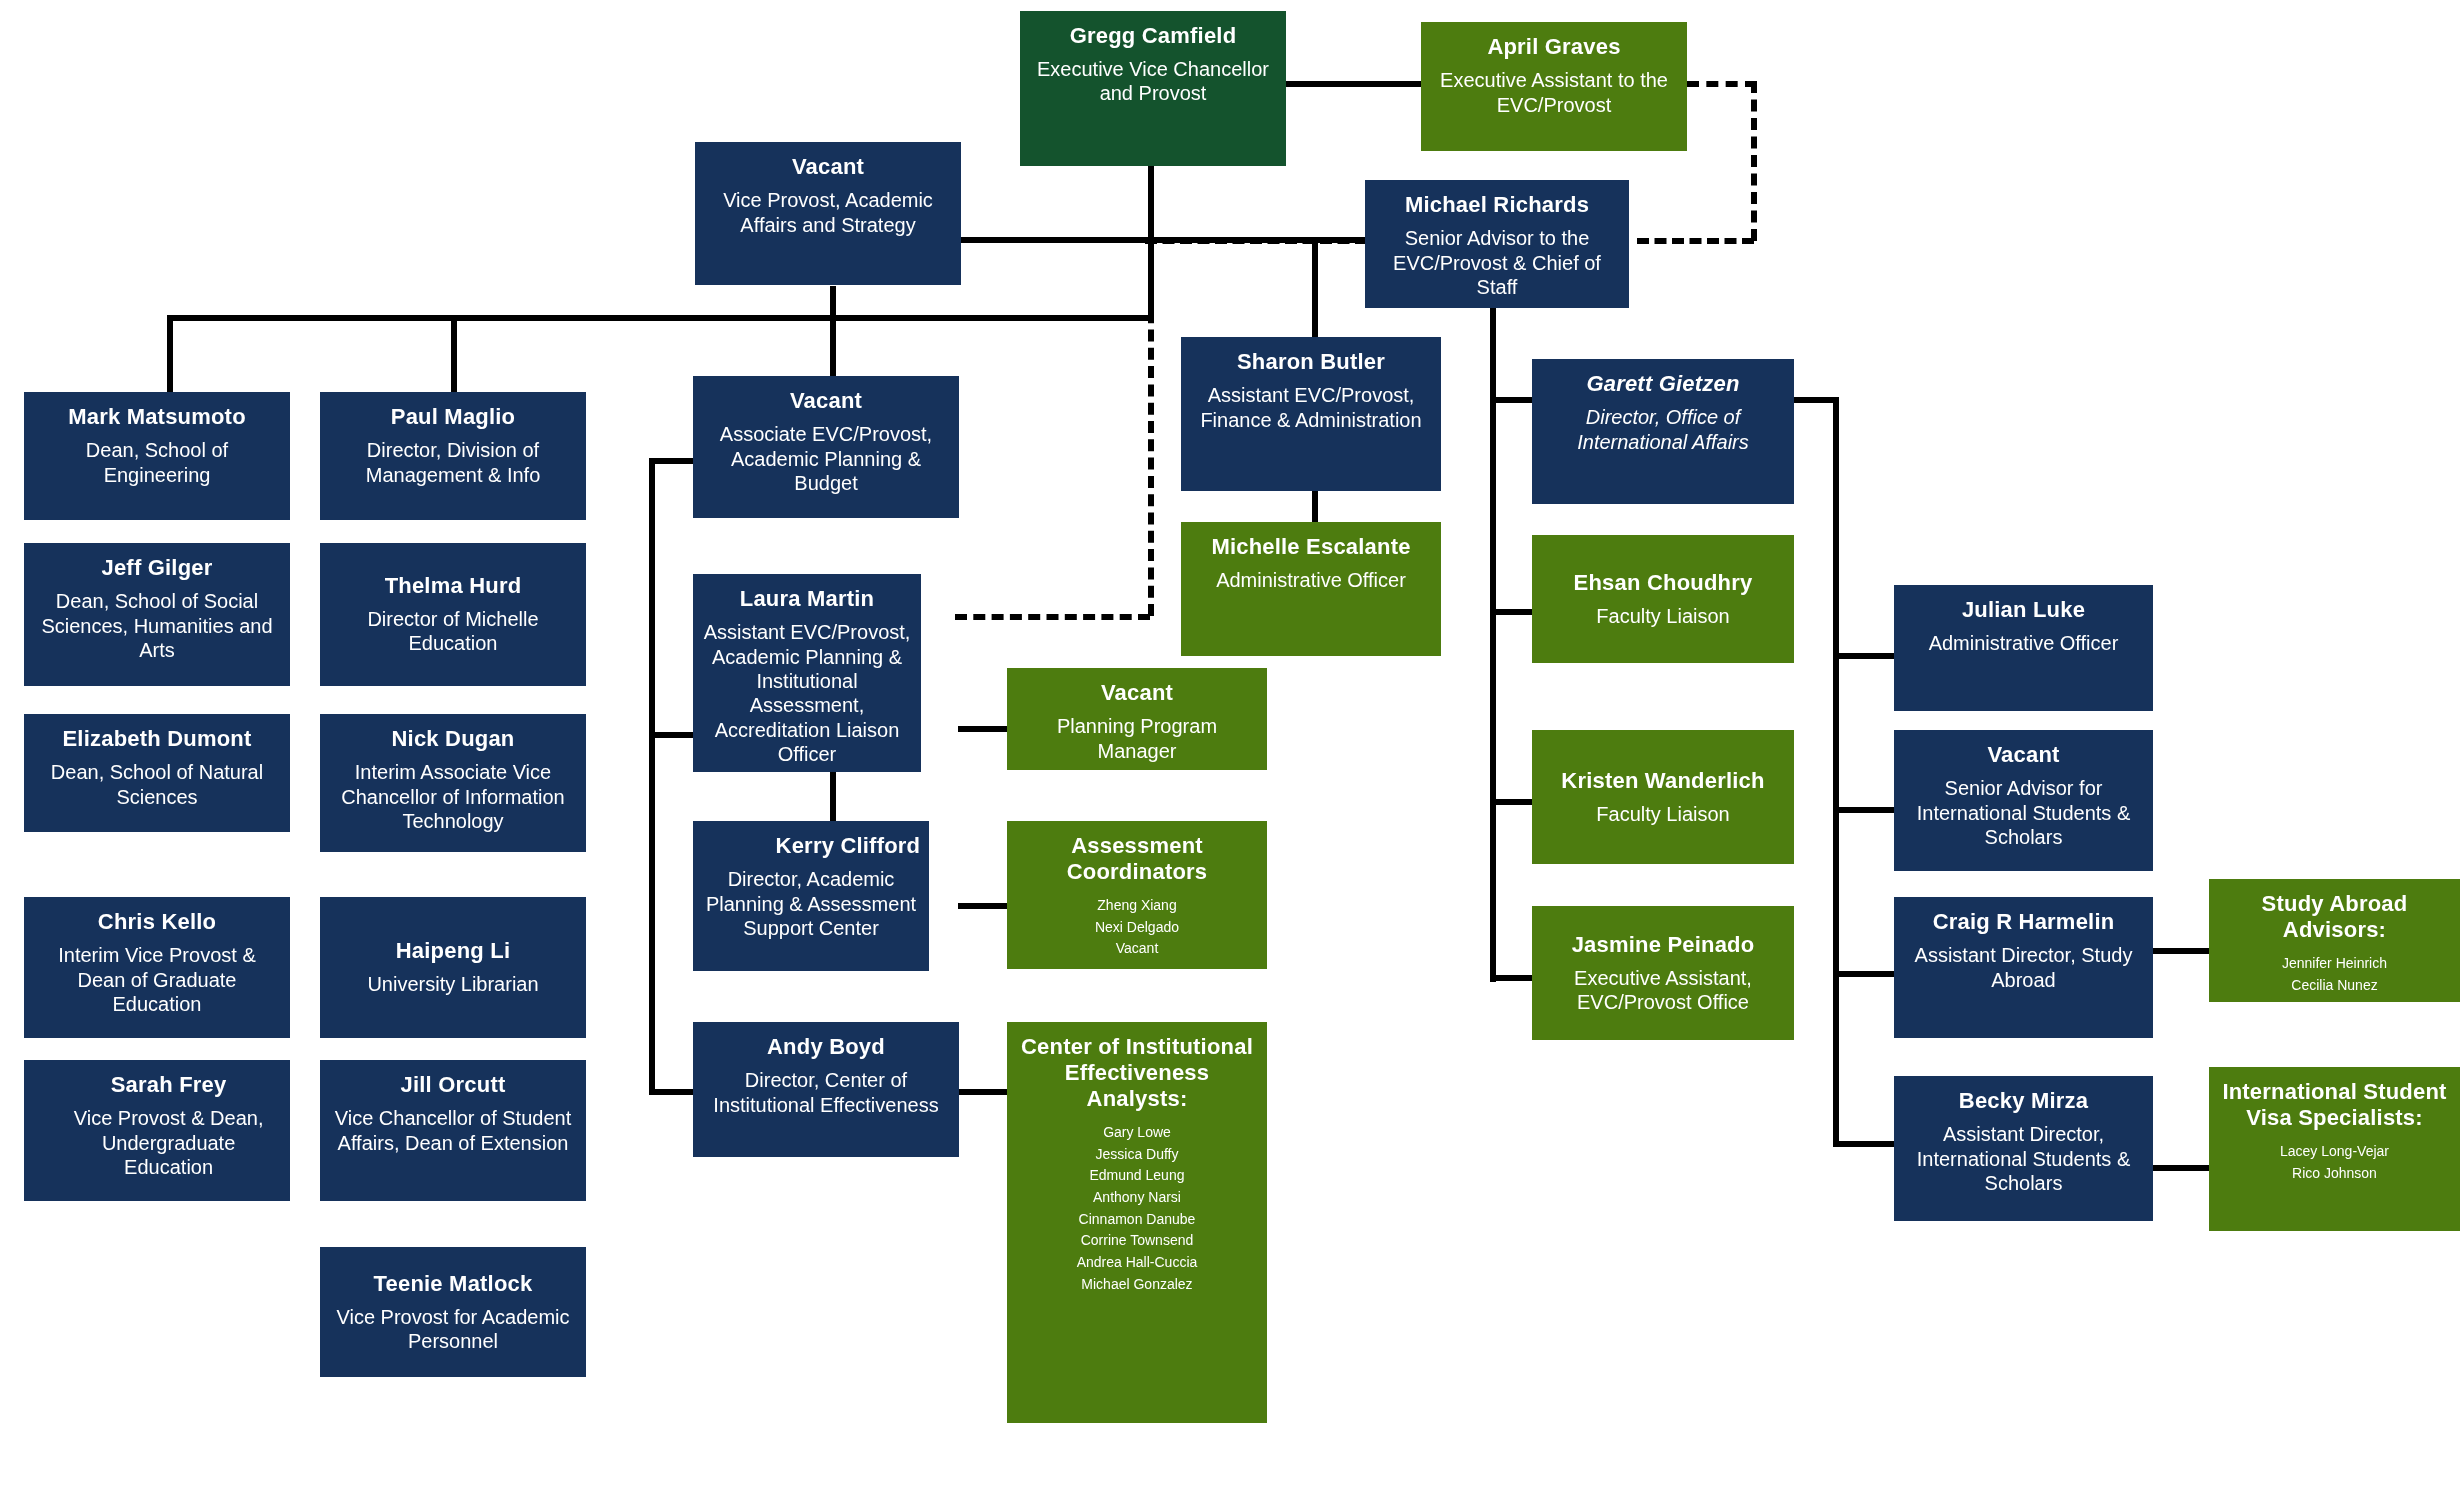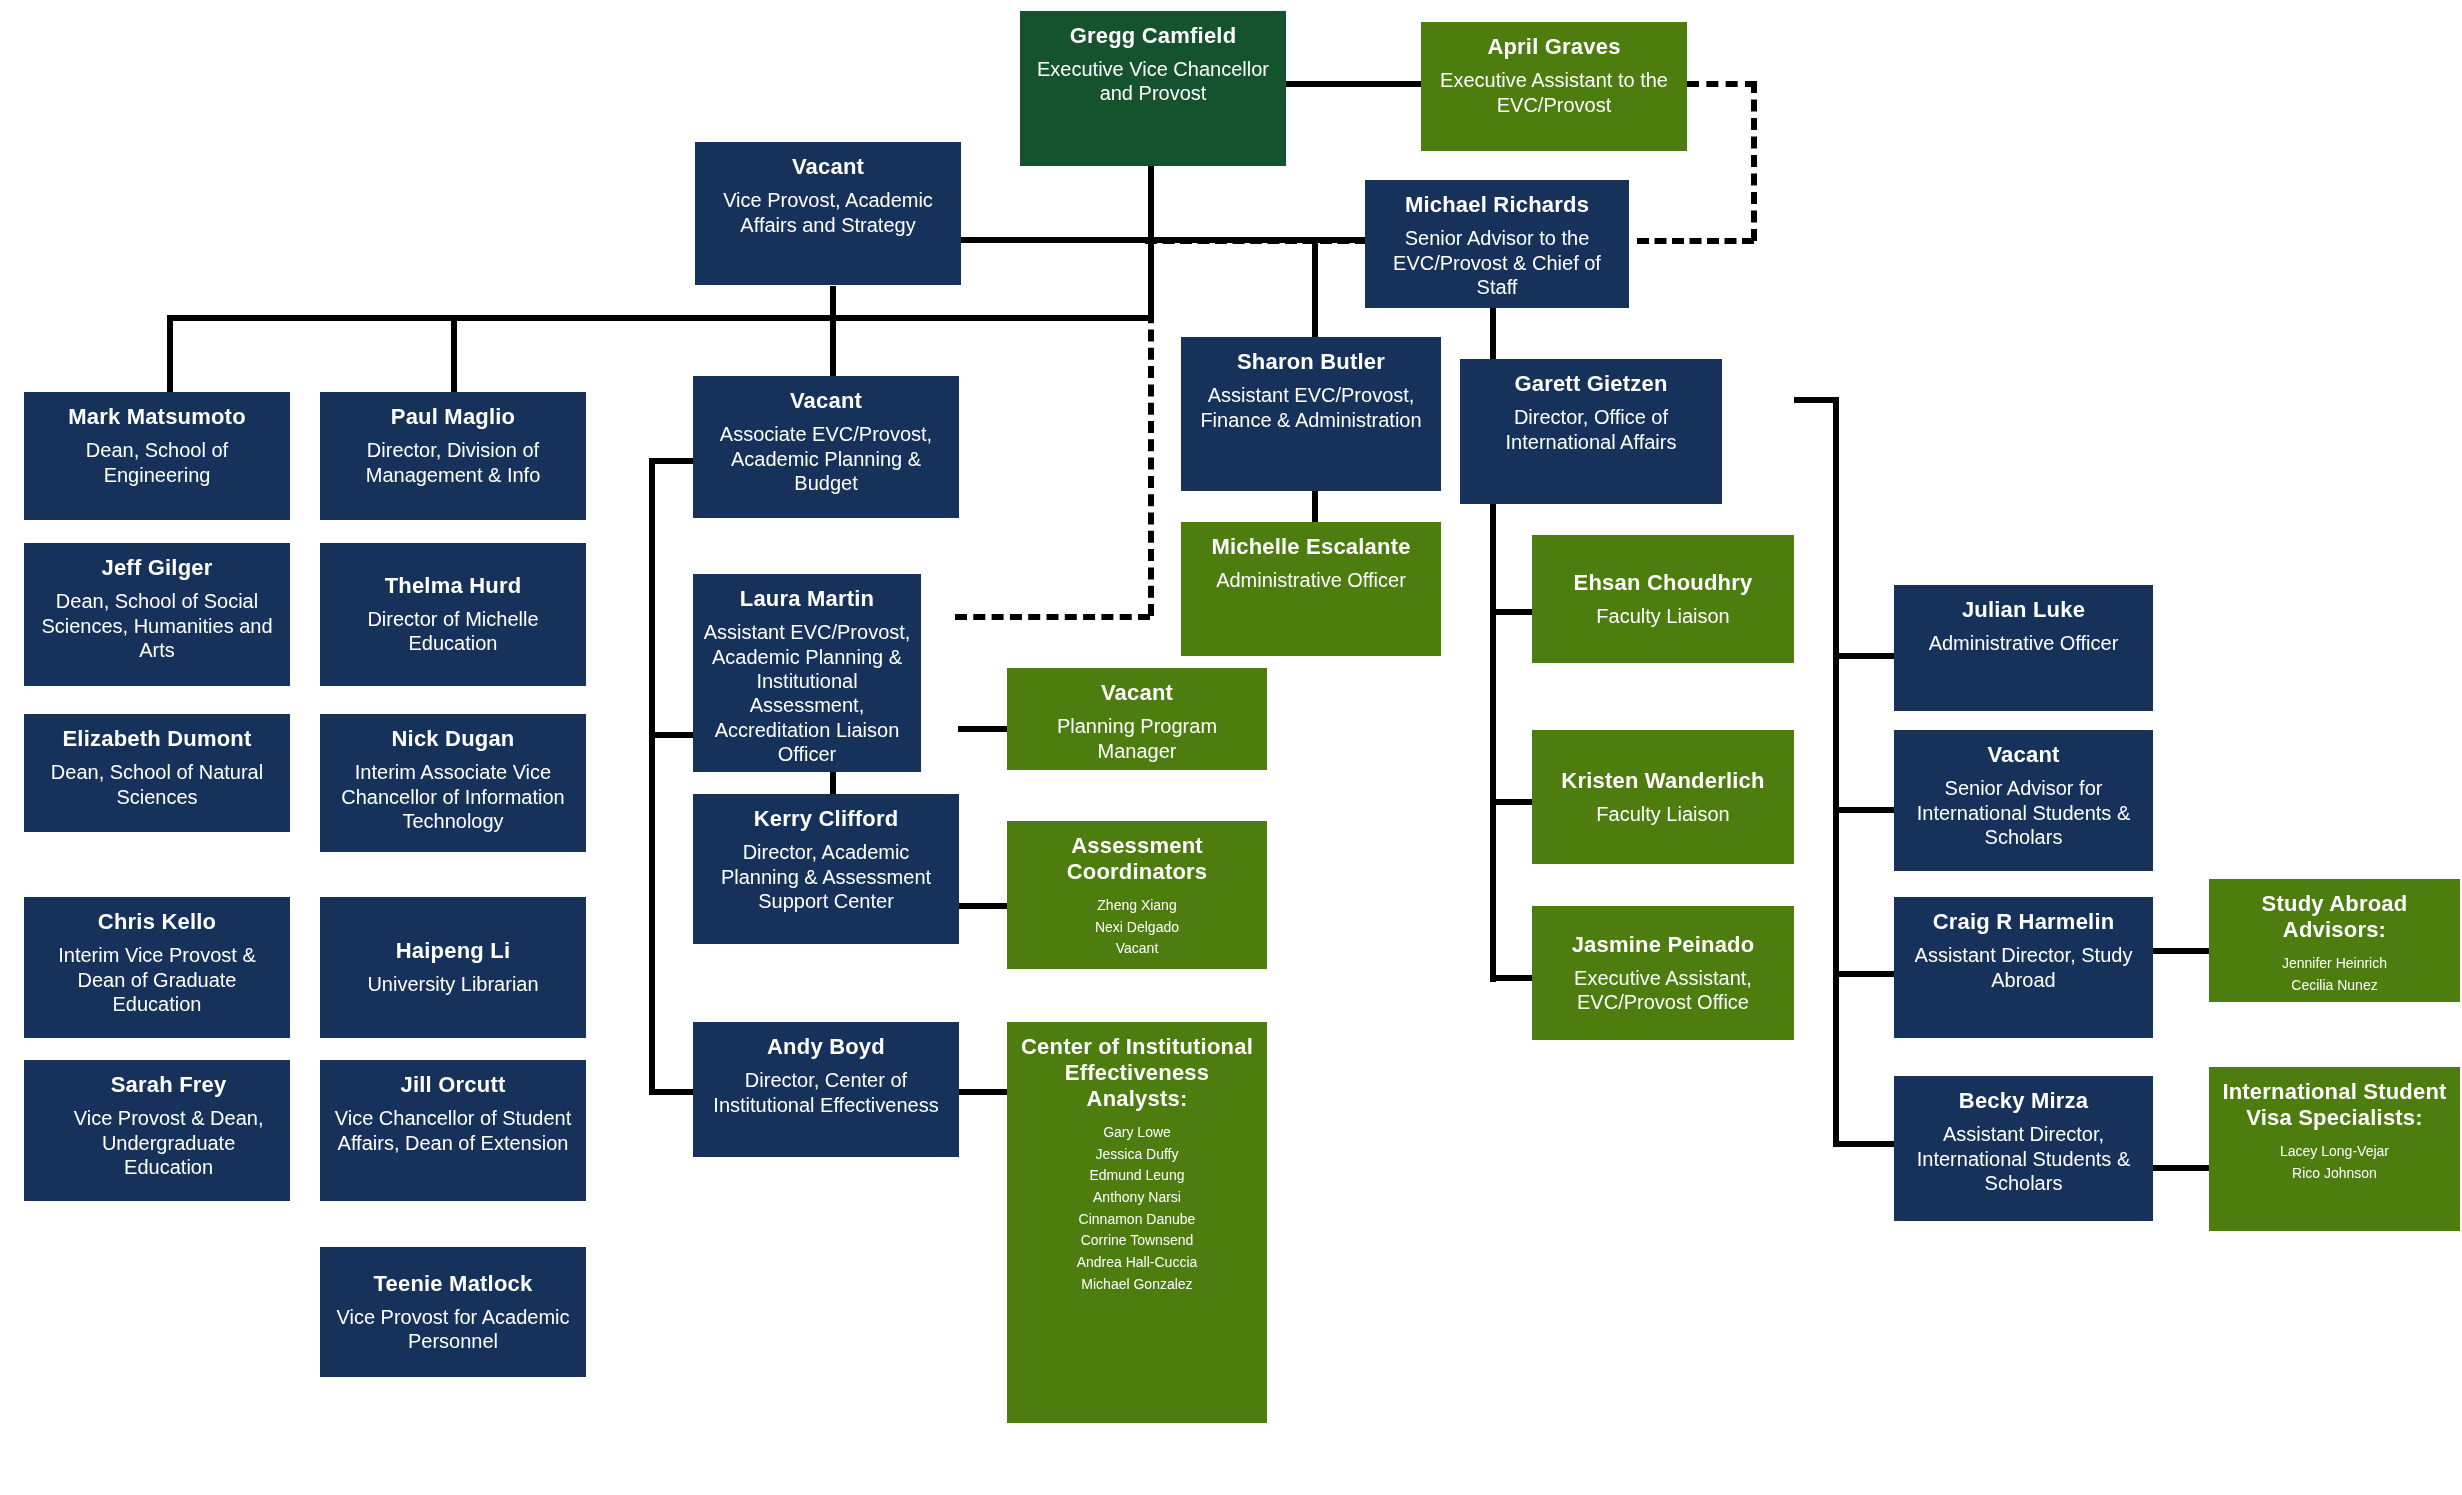--- a/index.html
+++ b/index.html
@@ -168,21 +168,21 @@
   <div class="node navy" style="left:693px; top:376px; width:266px; height:142px;">
     <div class="nm">Vacant</div>
     <div class="ti">Associate EVC/Provost, Academic Planning &amp; Budget</div>
   </div>
 
   <div class="node navy" style="left:693px; top:574px; width:228px; height:198px;">
     <div class="nm">Laura Martin</div>
     <div class="ti">Assistant EVC/Provost, Academic Planning &amp; Institutional Assessment, Accreditation Liaison Officer</div>
   </div>
 
-  <div class="node navy" style="left:693px; top:794px; width:266px; height:150px;">
+  <div class="node navy" style="left:693px; top:821px; width:236px; height:150px;align-items:flex-end;">
     <div class="nm">Kerry Clifford</div>
     <div class="ti">Director, Academic Planning &amp; Assessment Support Center</div>
   </div>
 
   <div class="node navy" style="left:693px; top:1022px; width:266px; height:135px;">
     <div class="nm">Andy Boyd</div>
     <div class="ti">Director, Center of Institutional Effectiveness</div>
   </div>
 
   <div class="node gold" style="left:1007px; top:668px; width:260px; height:102px;">
@@ -216,21 +216,21 @@
   <div class="node navy" style="left:1181px; top:337px; width:260px; height:154px;">
     <div class="nm">Sharon Butler</div>
     <div class="ti">Assistant EVC/Provost, Finance &amp; Administration</div>
   </div>
 
   <div class="node gold" style="left:1181px; top:522px; width:260px; height:134px;">
     <div class="nm">Michelle Escalante</div>
     <div class="ti">Administrative Officer</div>
   </div>
 
-  <div class="node navy" style="left:1460px; top:359px; width:262px; height:145px;">
+  <div class="node navy" style="left:1532px; top:359px; width:262px; height:145px;font-style:italic;">
     <div class="nm">Garett Gietzen</div>
     <div class="ti">Director, Office of International Affairs</div>
   </div>
 
   <div class="node gold center" style="left:1532px; top:535px; width:262px; height:128px;">
     <div class="nm">Ehsan Choudhry</div>
     <div class="ti">Faculty Liaison</div>
   </div>
 
   <div class="node gold center" style="left:1532px; top:730px; width:262px; height:134px;">

